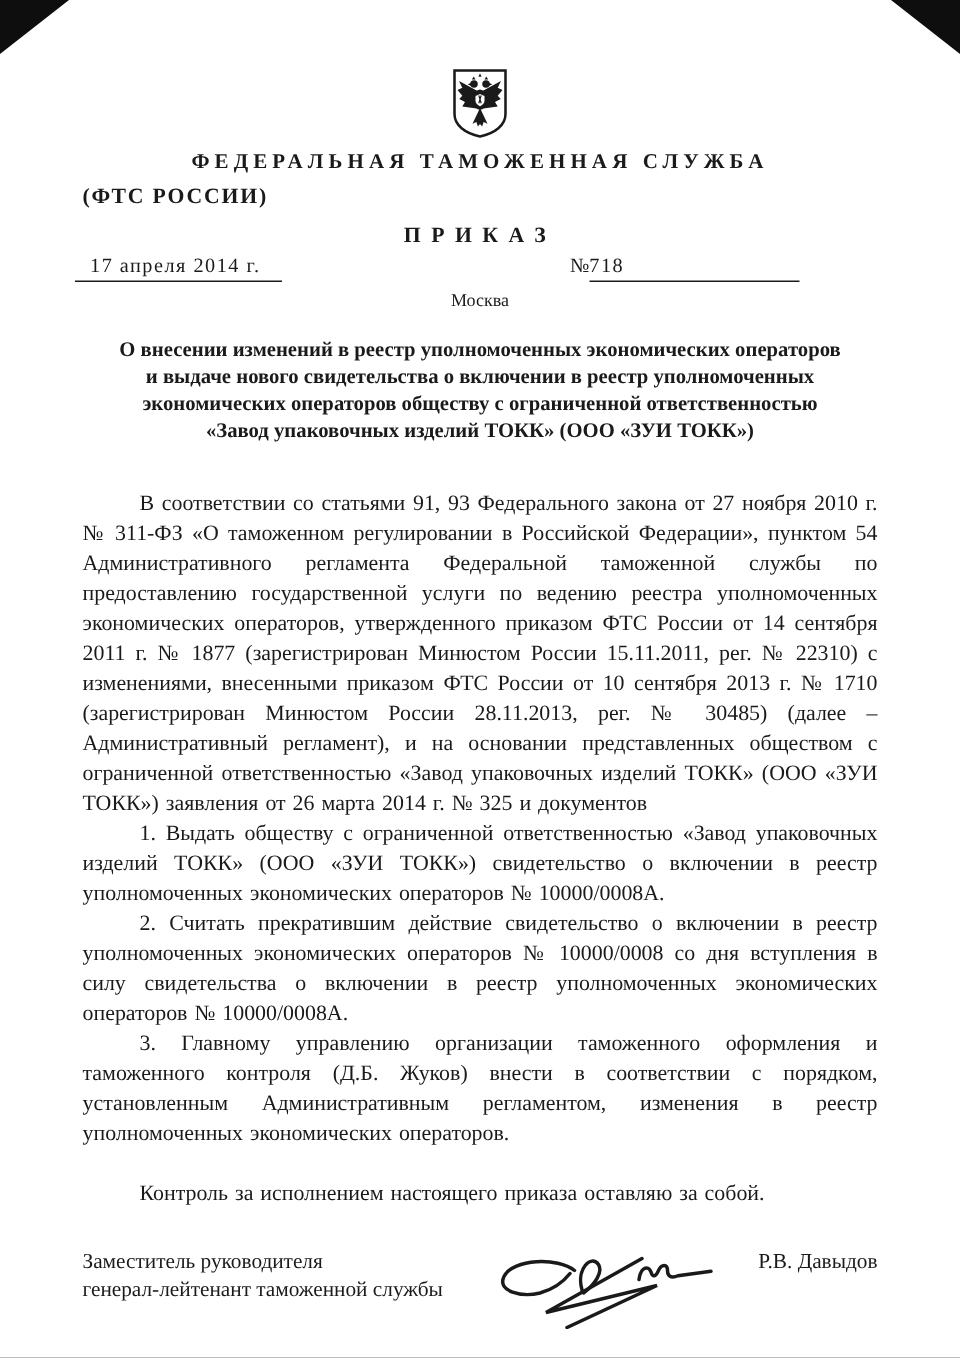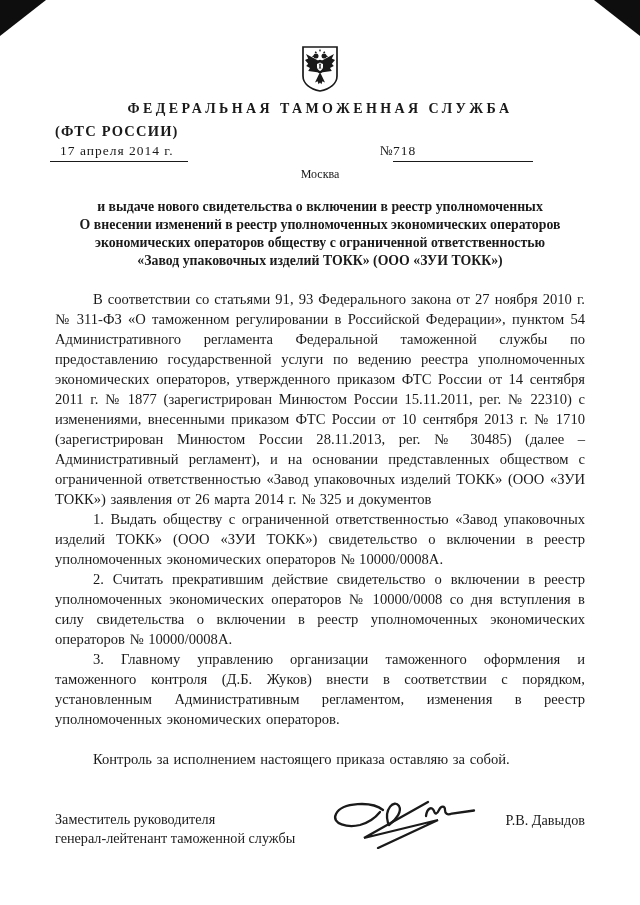--- a/index.html
+++ b/index.html
@@ -37,29 +37,29 @@
   }
   .num-field{position:absolute;left:325px;top:0;white-space:nowrap;}
   .num-sign{font-size:13.5px;}
   .num-value{
     display:inline-block;width:140px;
     border-bottom:1.4px solid #1a1a1a;
     padding-bottom:2px;letter-spacing:1px;
   }
   .city{margin-top:5px;text-align:center;font-size:12px;line-height:13px;}
   .title{margin-top:17px;text-align:center;font-weight:bold;font-size:13.8px;line-height:18px;}
-  .body-text{margin-top:19px;font-size:14.6px;line-height:20px;}
+  .body-text{margin-top:30px;font-size:14.6px;line-height:20px;}
   .body-text p{
     margin:0;text-align:justify;text-align-last:left;
     text-indent:38px;word-spacing:1px;
   }
   p.decree{text-indent:0;letter-spacing:3.2px;}
   p.control{margin-top:20px;}
   .sig-row{
-    display:flex;align-items:flex-end;justify-content:space-between;
+    display:flex;justify-content:space-between;
     margin-top:26px;font-size:14.2px;line-height:19px;
   }
   .sig-post{white-space:nowrap;}
   .sig-scribble{flex:0 0 auto;margin:0 4px -6px 10px;}
   .sig-name{white-space:nowrap;padding-bottom:18px;}
 </style>
 </head>
 <body>
 
 <div class="page">
@@ -89,31 +89,32 @@
           <path d="M21,17.6 L24,19 V22 C24,24 22.6,25 21,25.9 C19.4,25 18,24 18,22 V19 Z" fill="#ffffff"></path>
           <path d="M20.2,18.6 L21.8,23.8 M21.8,18.6 L20.2,23.8" stroke="#1a1a1a" stroke-width="0.8"></path>
         </svg>
       </span>
     </div>
 
     <div class="org-name">ФЕДЕРАЛЬНАЯ ТАМОЖЕННАЯ СЛУЖБА</div>
 
     <div class="org-abbr">(ФТС РОССИИ)</div>
 
+    <div class="doc-type">ПРИКАЗ</div>
 
     <div class="date-row">
       <span class="date-field">17 апреля 2014 г.</span>
       <span class="num-field"><span class="num-sign">№</span><span class="num-value">718</span></span>
     </div>
 
     <div class="city">Москва</div>
 
     <div class="title">
+      <div>О внесении изменений в реестр уполномоченных экономических операторов</div>
       <div>и выдаче нового свидетельства о включении в реестр уполномоченных</div>
-      <div>О внесении изменений в реестр уполномоченных экономических операторов</div>
       <div>экономических операторов обществу с ограниченной ответственностью</div>
       <div>«Завод упаковочных изделий ТОКК» (ООО «ЗУИ ТОКК»)</div>
     </div>
 
     <div class="body-text">
       <p>В соответствии со статьями 91, 93 Федерального закона от 27 ноября 2010 г. № 311-ФЗ «О таможенном регулировании в Российской Федерации», пунктом 54 Административного регламента Федеральной таможенной службы по предоставлению государственной услуги по ведению реестра уполномоченных экономических операторов, утвержденного приказом ФТС России от 14 сентября 2011 г. № 1877 (зарегистрирован Минюстом России 15.11.2011, рег. № 22310) с изменениями, внесенными приказом ФТС России от 10 сентября 2013 г. № 1710 (зарегистрирован Минюстом России 28.11.2013, рег. № 30485) (далее – Административный регламент), и на основании представленных обществом с ограниченной ответственностью «Завод упаковочных изделий ТОКК» (ООО «ЗУИ ТОКК») заявления от 26 марта 2014 г. № 325 и документов</p>
       <p>1. Выдать обществу с ограниченной ответственностью «Завод упаковочных изделий ТОКК» (ООО «ЗУИ ТОКК») свидетельство о включении в реестр уполномоченных экономических операторов № 10000/0008А.</p>
       <p>2. Считать прекратившим действие свидетельство о включении в реестр уполномоченных экономических операторов № 10000/0008 со дня вступления в силу свидетельства о включении в реестр уполномоченных экономических операторов № 10000/0008А.</p>
       <p>3. Главному управлению организации таможенного оформления и таможенного контроля (Д.Б. Жуков) внести в соответствии с порядком, установленным Административным регламентом, изменения в реестр уполномоченных экономических операторов.</p>
       <p class="control">Контроль за исполнением настоящего приказа оставляю за собой.</p>

